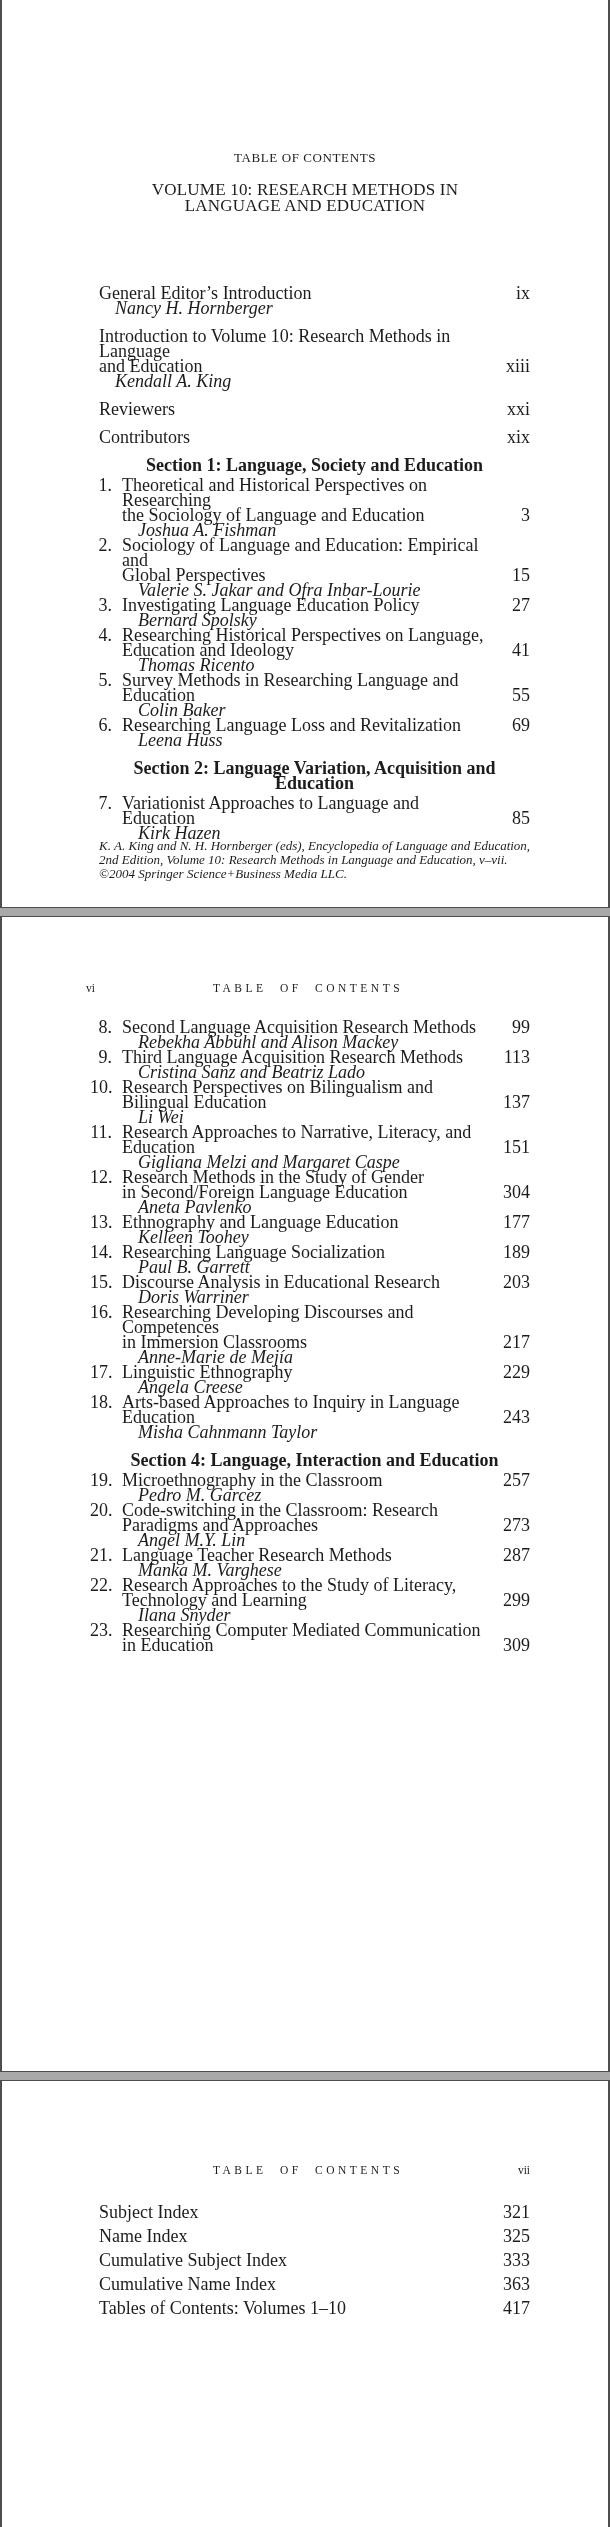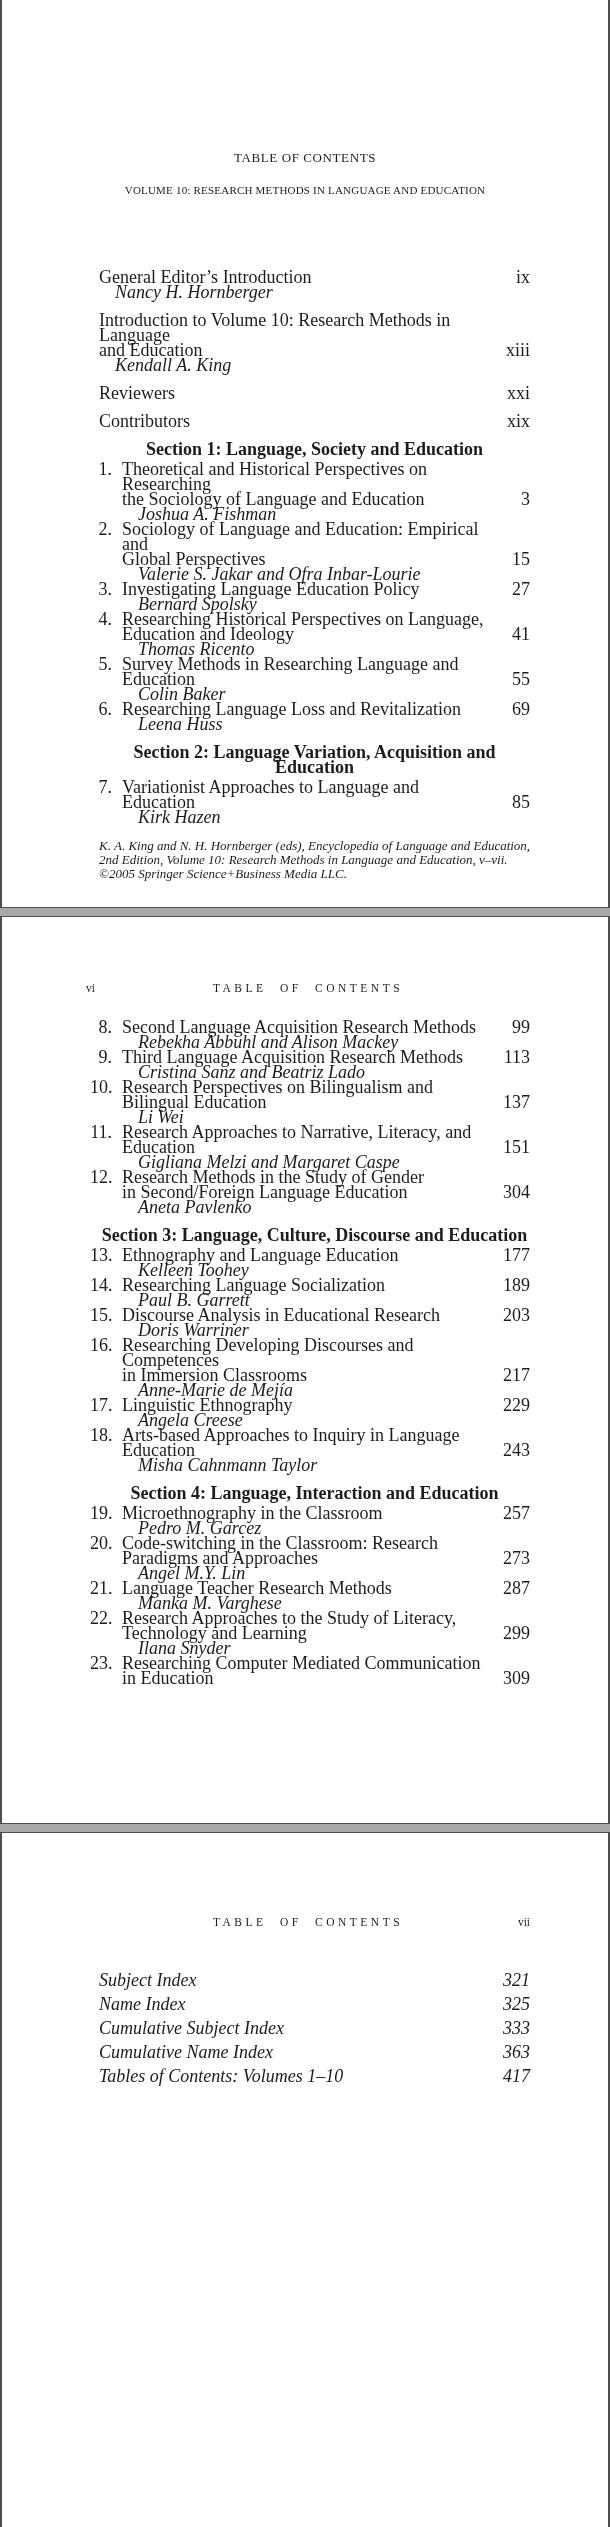--- a/index.html
+++ b/index.html
@@ -7,38 +7,38 @@
   .page{
     background:#ffffff;
     border-left:2px solid #4e4e4e;
     border-right:2px solid #4e4e4e;
     box-sizing:border-box;
     position:relative;
     font-family:"Liberation Serif","DejaVu Serif",serif;
     color:#1c1c1c;
   }
   .page1{height:908px;border-bottom:1px solid #4e4e4e;}
-  .page2{height:908px;border-top:1px solid #4e4e4e;border-bottom:1px solid #4e4e4e;}
+  .page2{height:1156px;border-top:1px solid #4e4e4e;border-bottom:1px solid #4e4e4e;}
   .page3{height:695px;border-top:1px solid #4e4e4e;}
   .gap{height:8px;background:#a9a9a9;}
 
   .p1-head{padding-top:150px;text-align:center;}
   .main-heading{font-size:13px;letter-spacing:0.6px;line-height:15px;}
-  .volume-heading{margin:17px auto 0 auto;font-size:11px;line-height:16px;max-width:400px;letter-spacing:0.2px;}
+  .volume-heading{margin:17px auto 0 auto;font-size:17px;line-height:16px;max-width:400px;letter-spacing:0.2px;}
 
   .running-head{display:flex;align-items:baseline;padding:64px 78px 0 84px;font-size:11.5px;line-height:14px;}
   .page3 .running-head{padding-top:82px;}
   .rh-side{flex:1;}
   .rh-right{text-align:right;}
   .rh-center{letter-spacing:3.5px;word-spacing:7px;white-space:nowrap;}
 
   .toc-body{padding:0 78px 0 97px;font-size:18px;line-height:15px;}
   .page1 .toc-body{margin-top:72px;}
   .page2 .toc-body{margin-top:25px;}
-  .page3 .toc-body{margin-top:44px;font-style:italic;}
+  .page3 .toc-body{margin-top:28px;}
 
   .section-heading{font-weight:bold;margin:13px 0 5px 0;text-align:center;}
   .entry{display:flex;}
   .entry .num{width:22px;min-width:22px;text-align:right;margin-left:-9px;padding-right:10px;}
   .mid{flex:1;min-width:0;}
   .trow{display:flex;align-items:flex-end;}
   .titleblock{flex:1;}
   .pg{margin-left:6px;min-width:30px;text-align:right;white-space:nowrap;}
   .author{font-style:italic;padding-left:16px;}
   .entry.fm{margin-bottom:13px;}
@@ -172,21 +172,21 @@
               <div class="titleblock">Variationist Approaches to Language and Education</div>
               <span class="pg">85</span>
             </div>
             <div class="author">Kirk Hazen</div>
           </div>
         </div>
       </div>
     <div class="footer">
       <div>K. A. King and N. H. Hornberger (eds), Encyclopedia of Language and Education,</div>
       <div>2nd Edition, Volume 10: Research Methods in Language and Education, v–vii.</div>
-      <div>©2005 Springer Science+Business Media LLC.</div>
+      <div>©2004 Springer Science+Business Media LLC.</div>
     </div>
   </div>
 
   <div class="gap"></div>
 
   <div class="page page2">
     <div class="running-head">
       <span class="rh-side">vi</span>
       <span class="rh-center">TABLE OF CONTENTS</span>
       <span class="rh-side rh-right"></span>
@@ -241,21 +241,20 @@
             <div class="trow">
               <div class="titleblock">
                 <div class="tline">Research Methods in the Study of Gender</div>
                 <div class="tline">in Second/Foreign Language Education</div>
               </div>
               <span class="pg">304</span>
             </div>
             <div class="author">Aneta Pavlenko</div>
           </div>
         </div>
-        <div class="section-heading">Section 3: Language, Culture, Discourse and Education</div>
         <div class="entry">
           <span class="num">13.</span>
           <div class="mid">
             <div class="trow">
               <div class="titleblock">Ethnography and Language Education</div>
               <span class="pg">177</span>
             </div>
             <div class="author">Kelleen Toohey</div>
           </div>
         </div>

